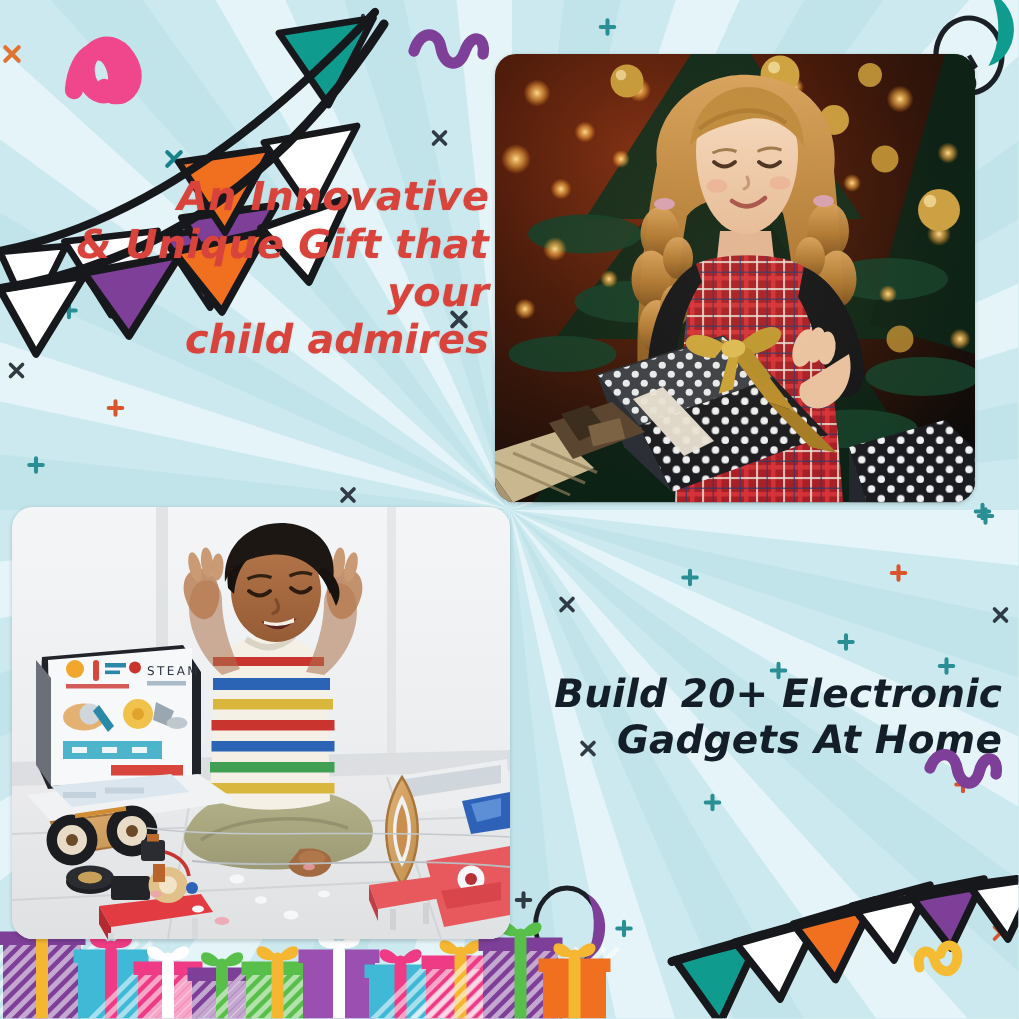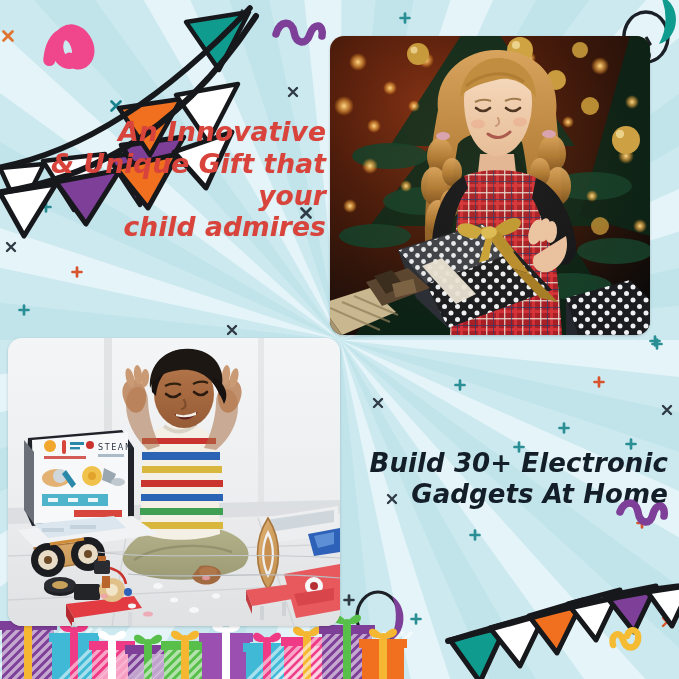--- a/index.html
+++ b/index.html
@@ -767,20 +767,20 @@
 
       <path d="M120 236 C 180 242, 250 232, 332 240" fill="none" stroke="#b9bec2" stroke-width="1.2"></path>
       <path d="M90 214 C 150 222, 230 214, 332 220" fill="none" stroke="#c4c9cd" stroke-width="1"></path>
     </svg>
   </div>
 
   <div class="headline" id="headline-red">An Innovative
 &amp; Unique Gift that your
 child admires</div>
 
-  <div class="headline" id="headline-dark">Build 30+ Electronic
+  <div class="headline" id="headline-dark">Build 20+ Electronic
 Gadgets At Home</div>
 
   <svg class="full" viewBox="0 0 679 679" aria-hidden="true">
     <path d="M620 512 C 624 500, 636 500, 638 512 C 640 524, 650 526, 653 514 C 656 502, 666 504, 664 516" fill="none" stroke="#7d3f98" stroke-width="7.5" stroke-linecap="round"></path>
   </svg>
 
 </div>
 
 </body></html>

